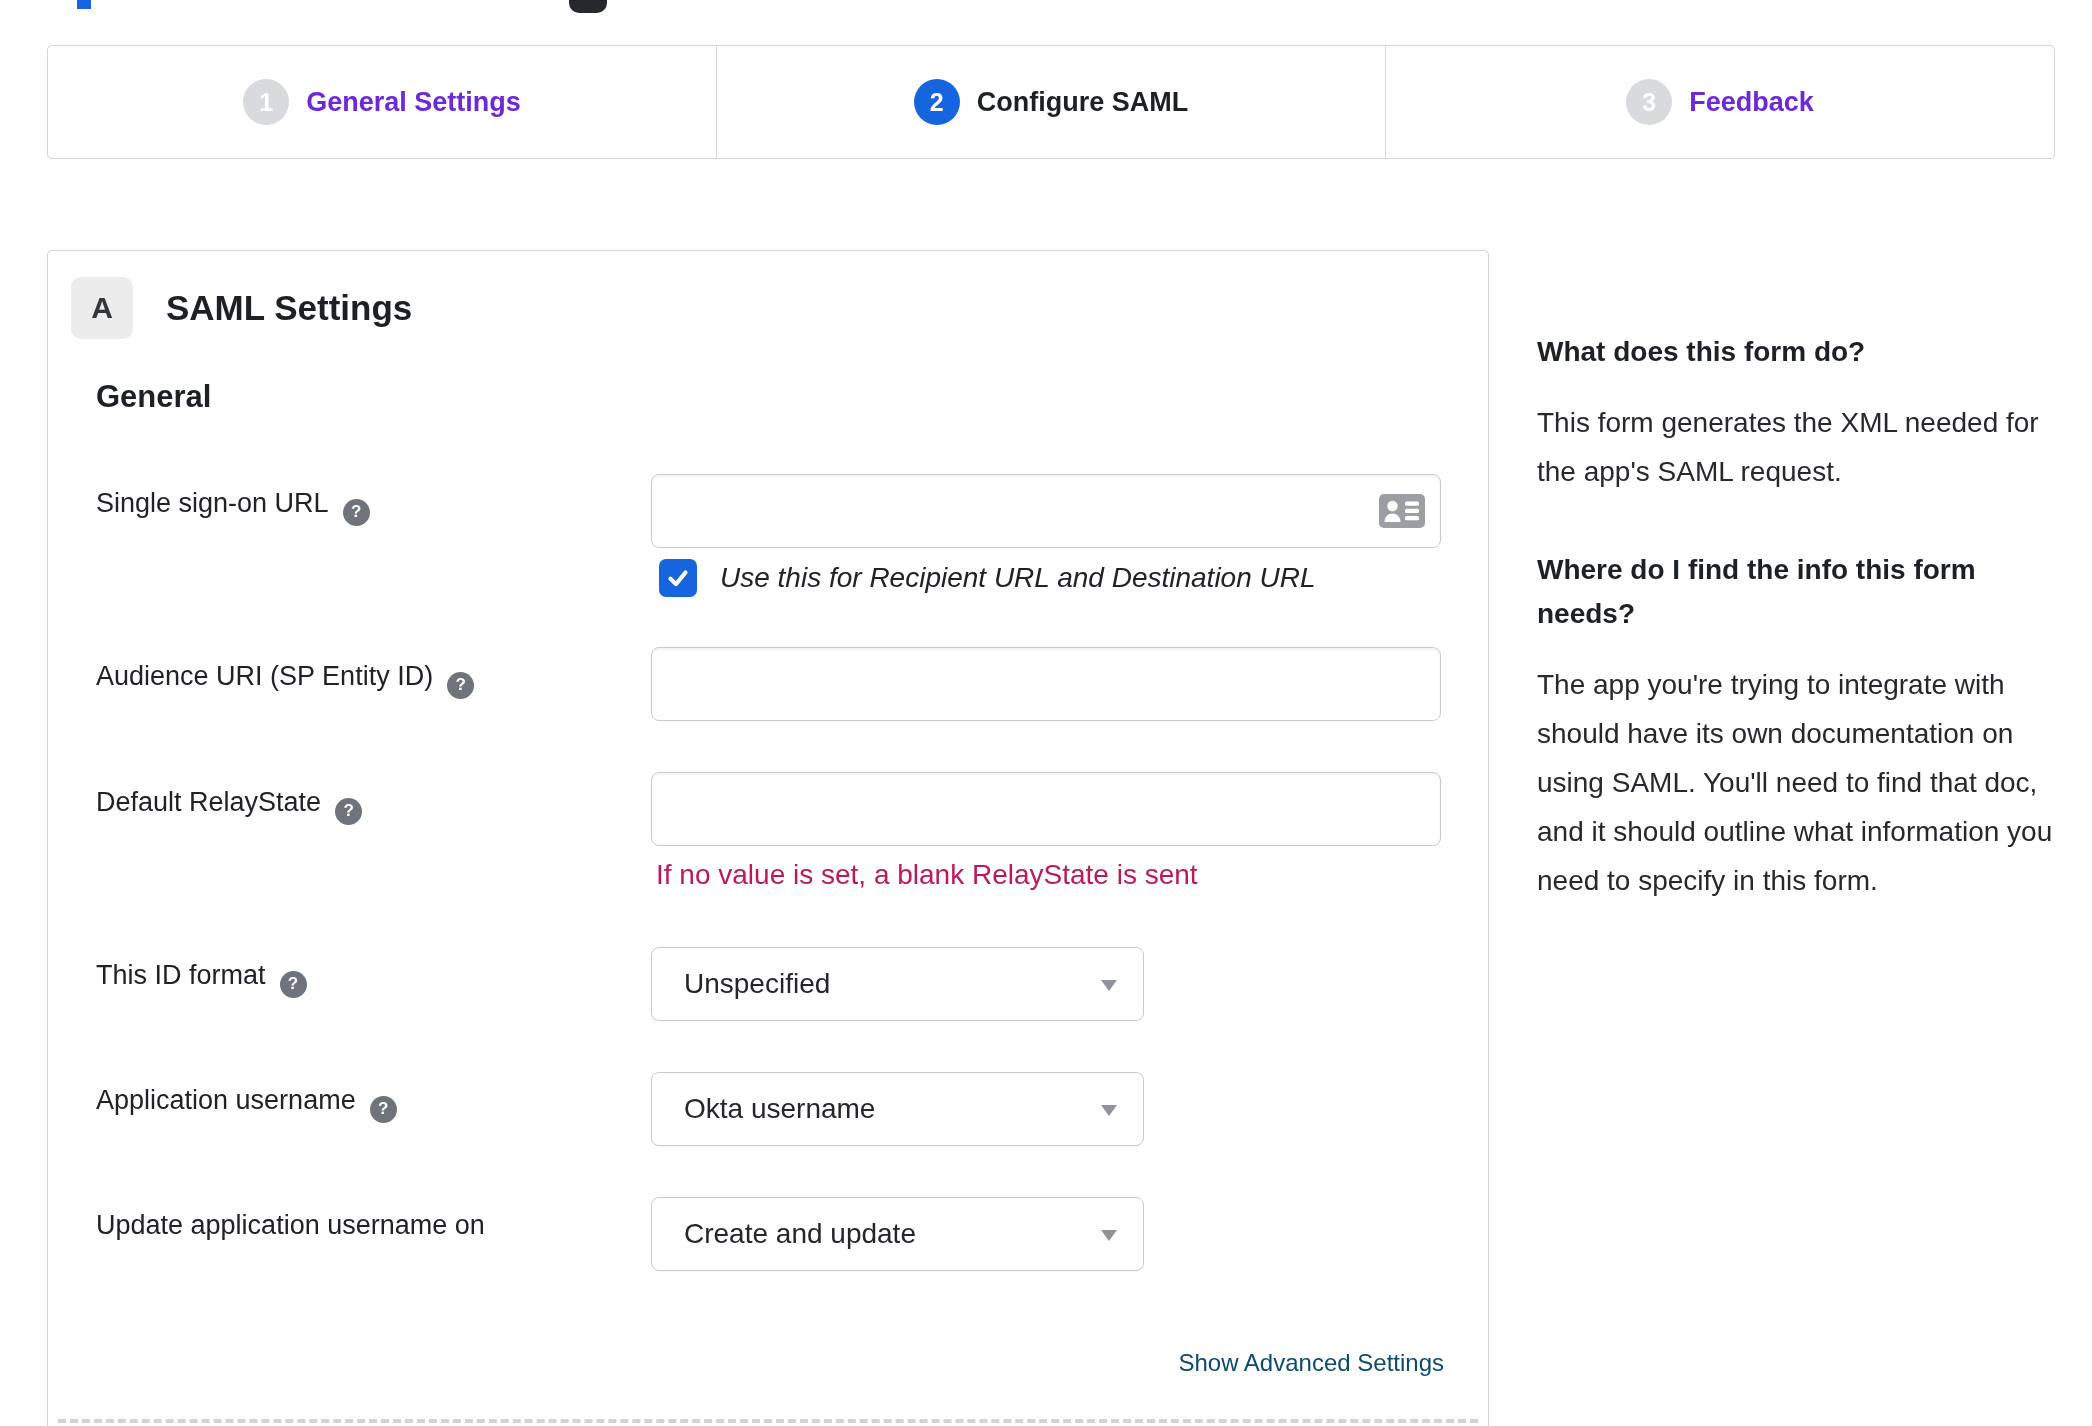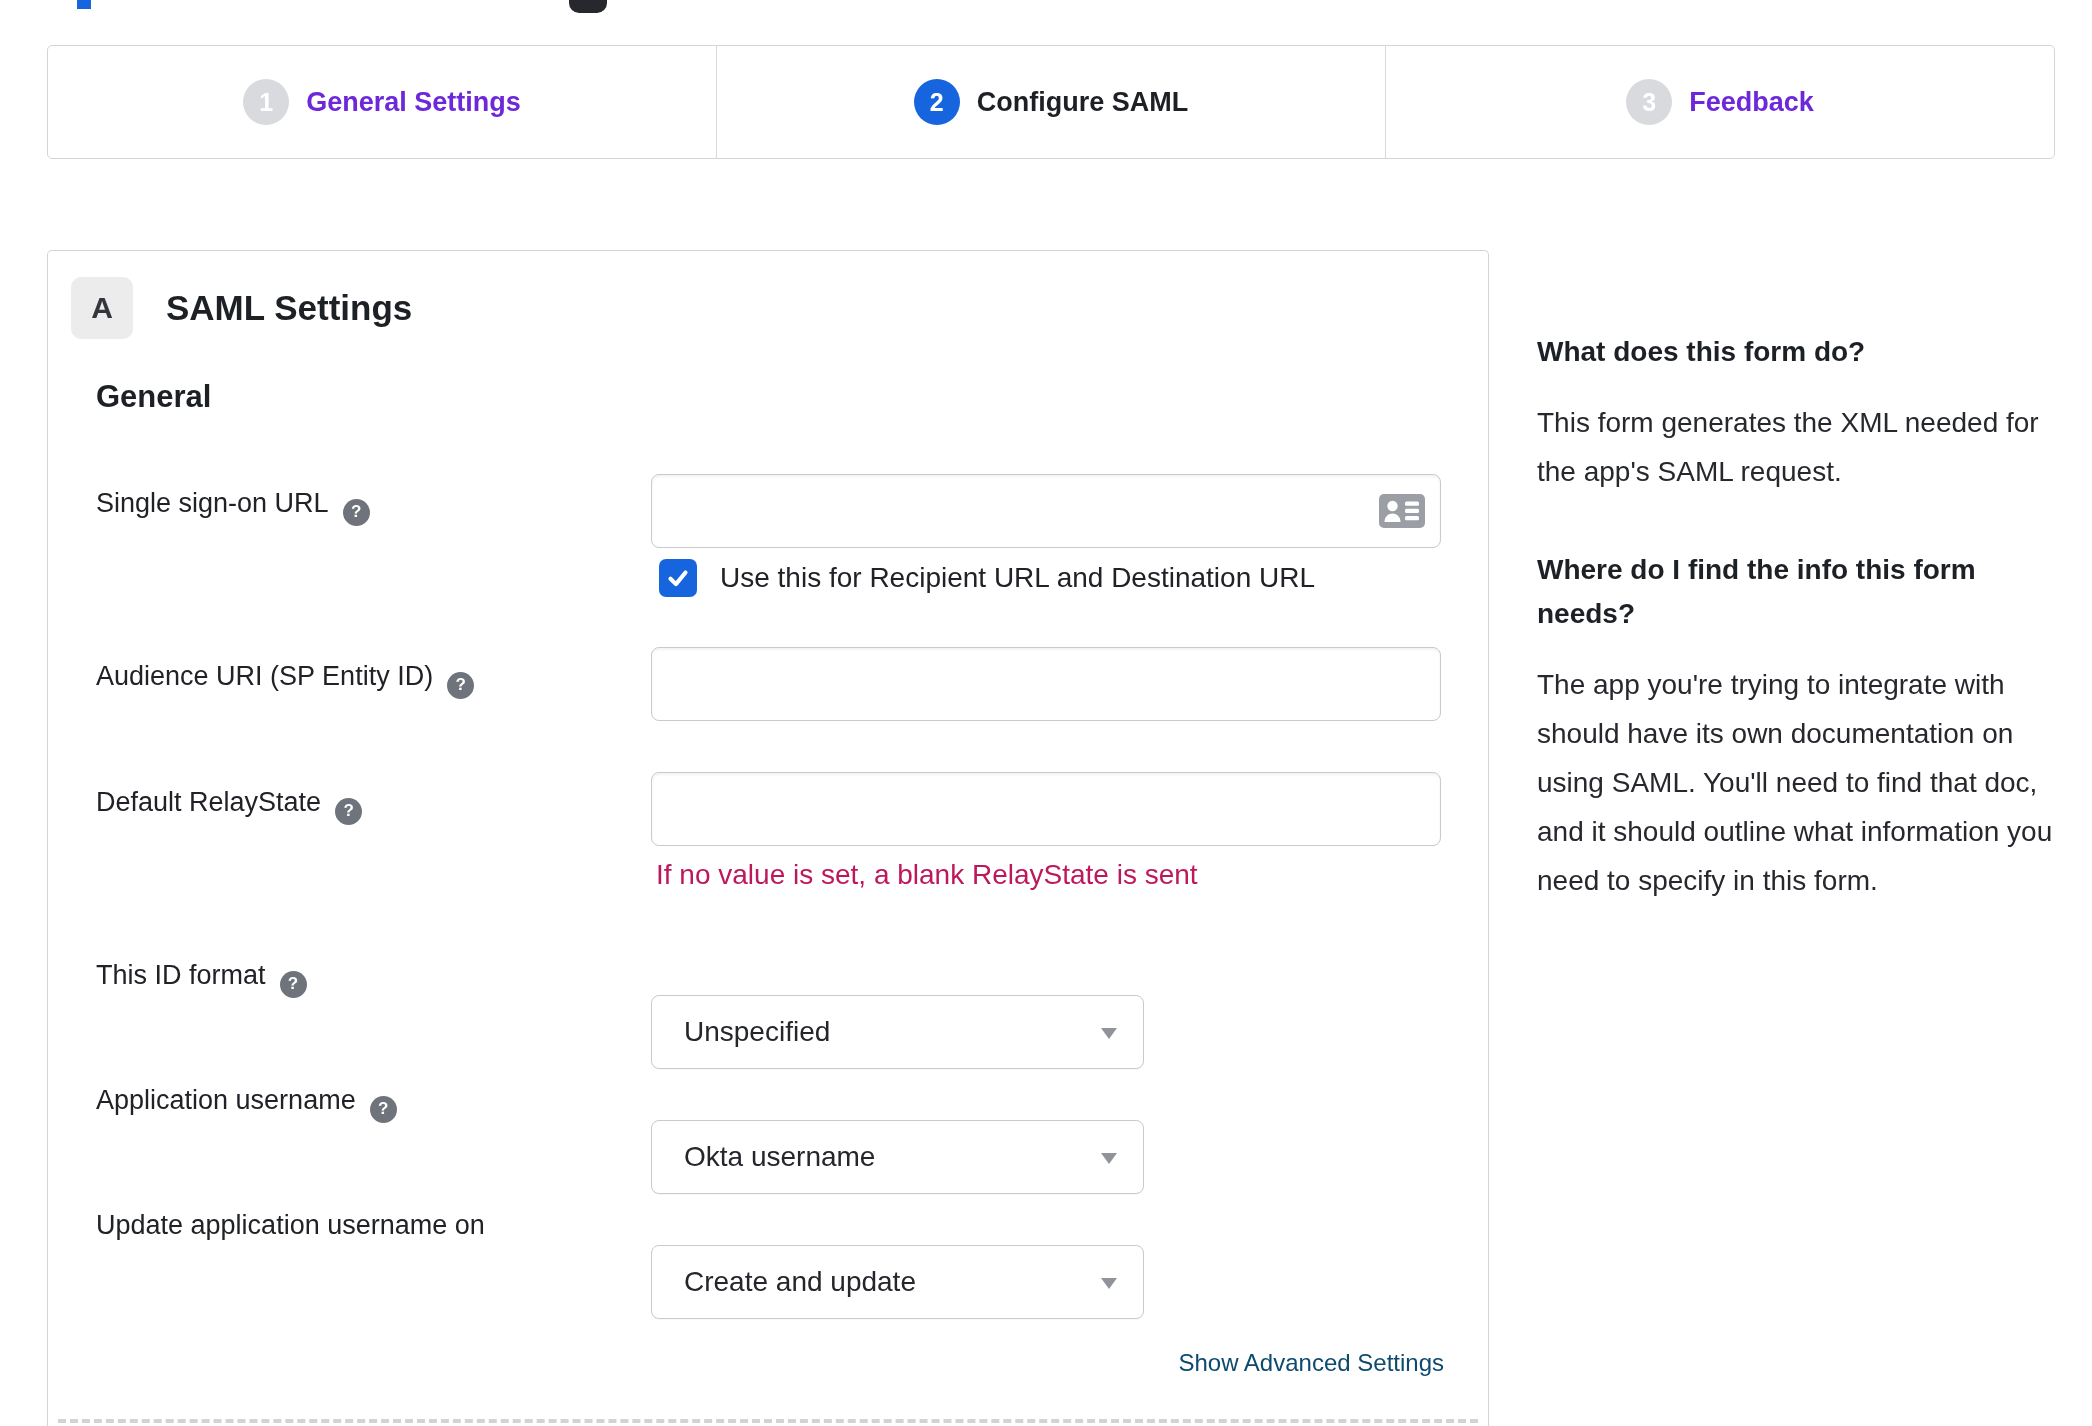--- a/index.html
+++ b/index.html
@@ -59,30 +59,29 @@
   }
   .input-wrap{position:absolute;left:603px;width:790px;height:74px;}
   .input-wrap .text-input{position:absolute;left:0;top:0;width:100%;height:100%;}
   .card-icon{position:absolute;right:16px;top:20px;width:46px;height:34px;cursor:pointer;}
 
   .checkbox-row{position:absolute;left:611px;display:flex;align-items:center;gap:23px;cursor:pointer;}
   .checkbox{
     width:38px;height:38px;border-radius:7px;background:#1664de;flex:0 0 auto;
     display:flex;align-items:center;justify-content:center;
   }
-  .checkbox-label{font-size:28px;color:#202227;}
+  .checkbox-label{font-size:28px;color:#202227;font-style:italic;}
 
   .hint{position:absolute;left:608px;font-size:28px;color:#be185d;}
 
   .select{
     position:absolute;left:603px;width:493px;height:74px;box-sizing:border-box;
     border:1px solid #c9cacc;border-radius:8px;background:#fff;cursor:pointer;
     display:flex;align-items:center;padding:0 60px 0 32px;
     box-shadow:0 1px 1px rgba(0,0,0,0.03);
-    margin-top:48px;
   }
   .select-value{font-size:28px;color:#24262b;white-space:nowrap;}
   .caret{
     position:absolute;right:26px;top:32px;width:0;height:0;
     border-left:8px solid transparent;border-right:8px solid transparent;
     border-top:11px solid #909399;
   }
 
   .advanced-link{
     position:absolute;right:44px;top:1098px;

